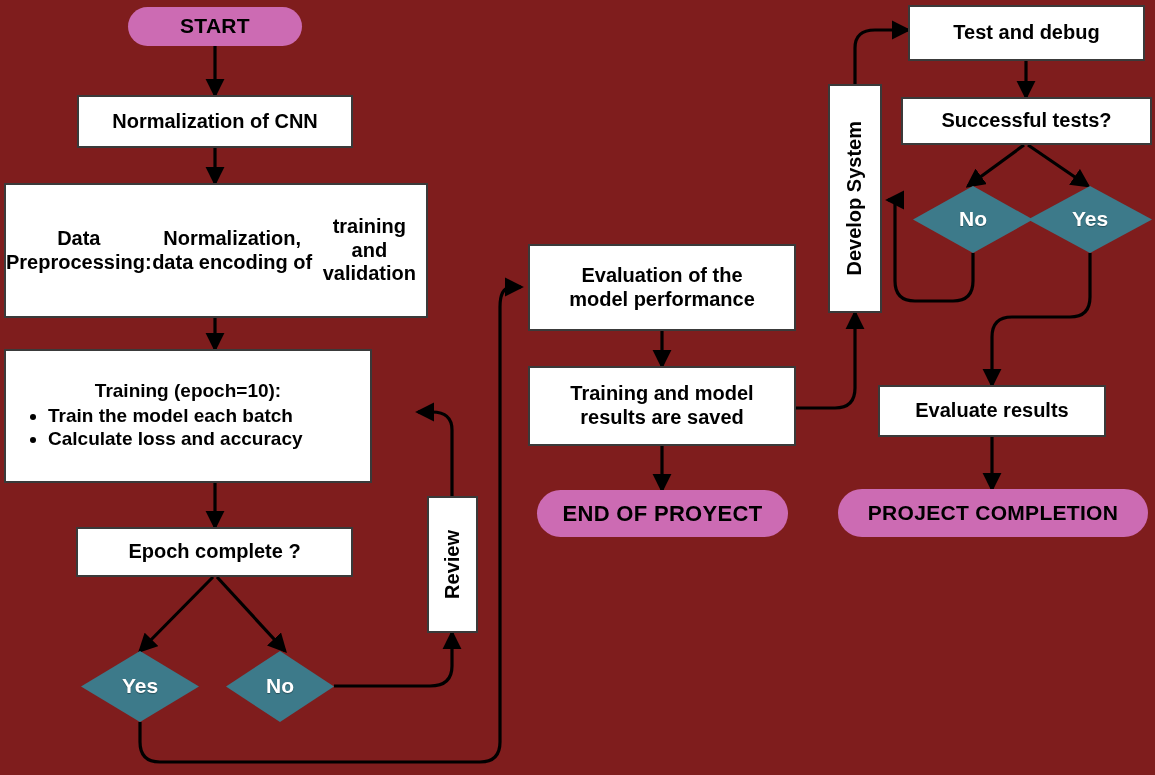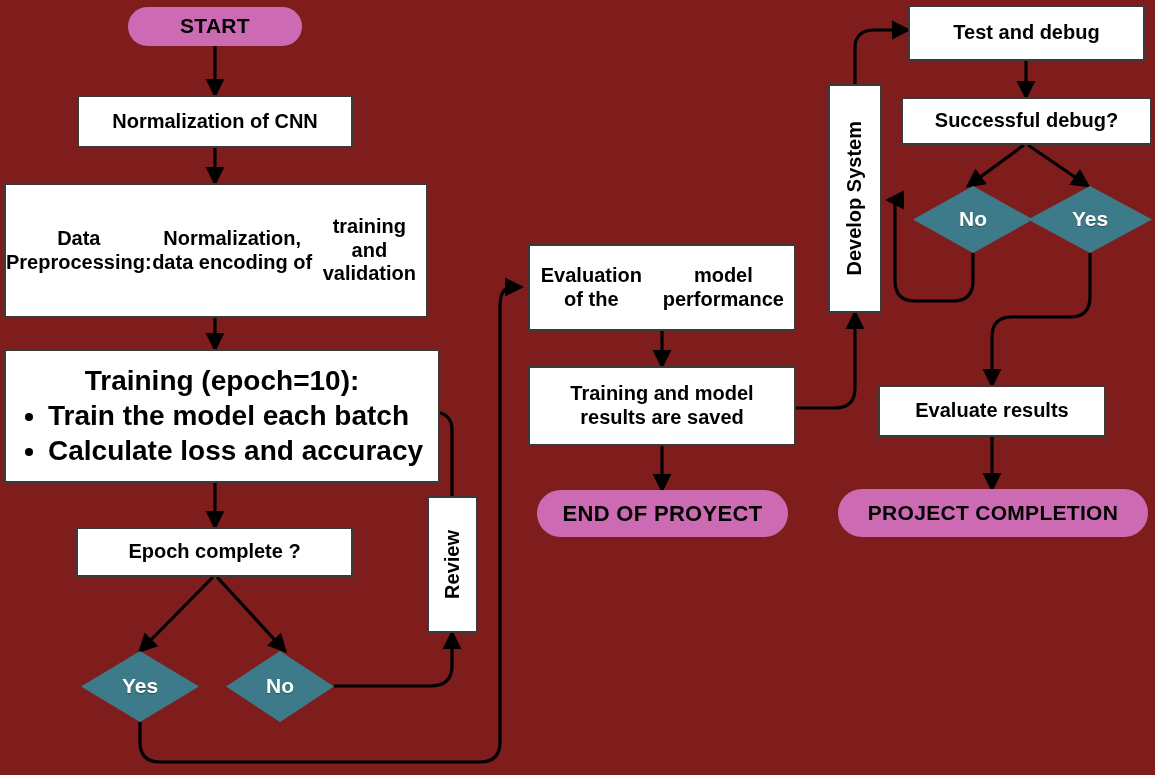--- a/index.html
+++ b/index.html
@@ -149,21 +149,21 @@
   <div class="node proc" style="left:77px; top:95px; width:276px; height:53px; font-size:20px;">
     <span>Normalization of CNN</span>
   </div>
 
   <div class="node proc" style="left:4px; top:183px; width:424px; height:135px; font-size:20px; ">
     <span>Data Preprocessing:</span>
     <span>Normalization, data encoding of</span>
     <span>training and validation</span>
   </div>
 
-  <div class="node proc" style="left:4px; top:349px; width:436px; height:134px; font-size:28px;">
+  <div class="node proc" style="left:4px; top:349px; width:368px; height:134px; font-size:19px;">
     <span class="bullets">
       <span class="hd">Training (epoch=10):</span>
       <ul>
         <li>Train the model each batch</li>
         <li>Calculate loss and accuracy</li>
       </ul>
     </span>
   </div>
 
   <div class="node proc" style="left:76px; top:527px; width:277px; height:50px; font-size:20px;">
@@ -177,21 +177,21 @@
 
   <div class="node diamond" style="left:226px; top:651px; width:108px; height:71px; font-size:21px;">
     <span class="dshape"></span>
     <span class="dlabel">No</span>
   </div>
 
   <div class="node proc" style="left:427px; top:496px; width:51px; height:137px; font-size:20px;">
     <span class="vert">Review</span>
   </div>
 
-  <div class="node proc" style="left:528px; top:244px; width:268px; height:87px; font-size:20px; ">
+  <div class="node proc" style="left:528px; top:244px; width:268px; height:87px; font-size:20px; flex-direction:column;">
     <span>Evaluation of the</span>
     <span>model performance</span>
   </div>
 
   <div class="node proc" style="left:528px; top:366px; width:268px; height:80px; font-size:20px; flex-direction:column;">
     <span>Training and model</span>
     <span>results are saved</span>
   </div>
 
   <div class="node pill" style="left:537px; top:490px; width:251px; height:47px; font-size:22px;">
@@ -200,21 +200,21 @@
 
   <div class="node proc" style="left:828px; top:84px; width:54px; height:229px; font-size:20px;">
     <span class="vert">Develop System</span>
   </div>
 
   <div class="node proc" style="left:908px; top:5px; width:237px; height:56px; font-size:20px;">
     <span>Test and debug</span>
   </div>
 
   <div class="node proc" style="left:901px; top:97px; width:251px; height:48px; font-size:20px;">
-    <span>Successful debug?</span>
+    <span>Successful tests?</span>
   </div>
 
   <div class="node diamond" style="left:913px; top:186px; width:120px; height:67px; font-size:21px;">
     <span class="dshape"></span>
     <span class="dlabel">No</span>
   </div>
 
   <div class="node diamond" style="left:1028px; top:186px; width:124px; height:67px; font-size:21px;">
     <span class="dshape"></span>
     <span class="dlabel">Yes</span>

